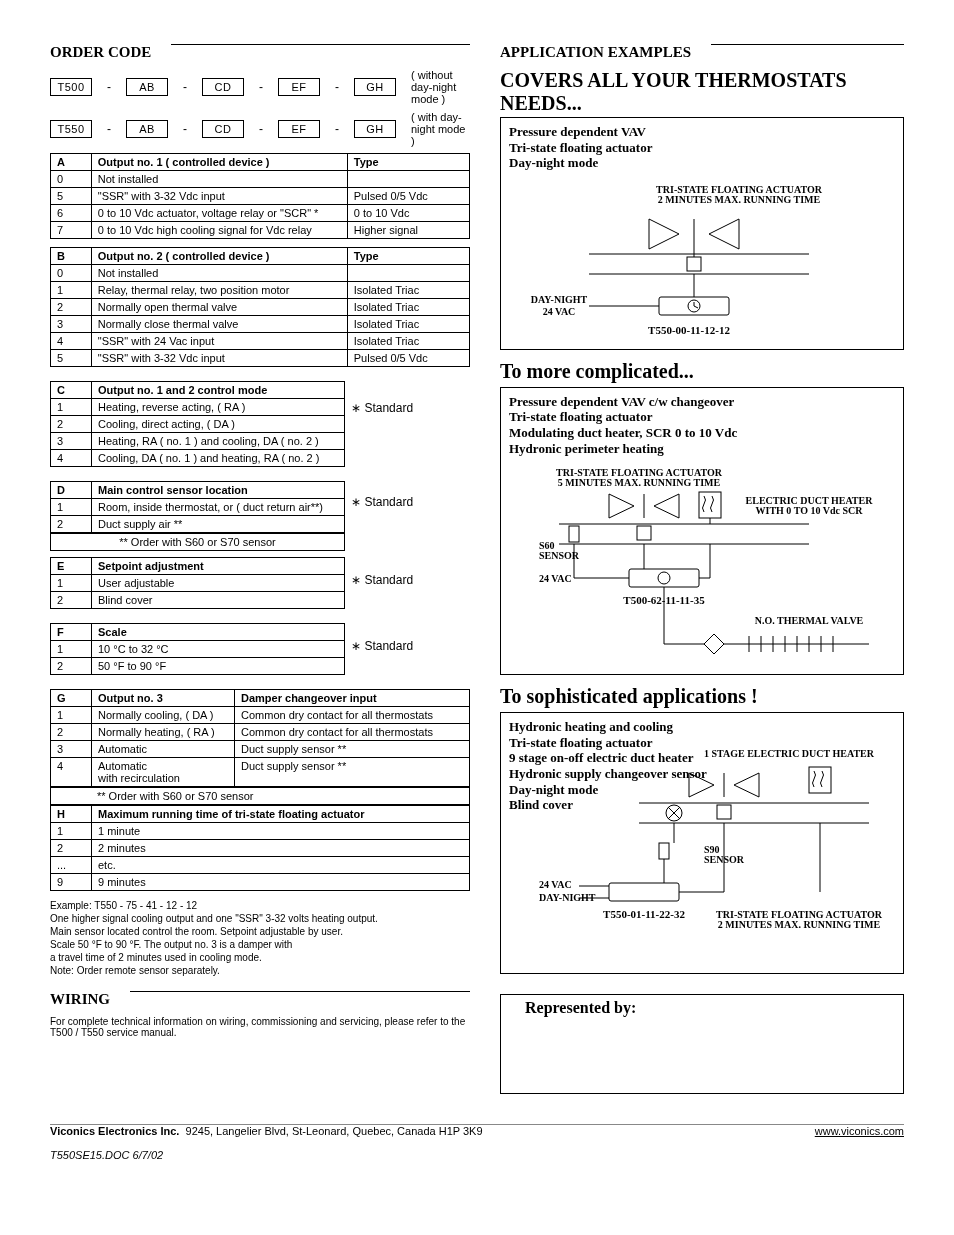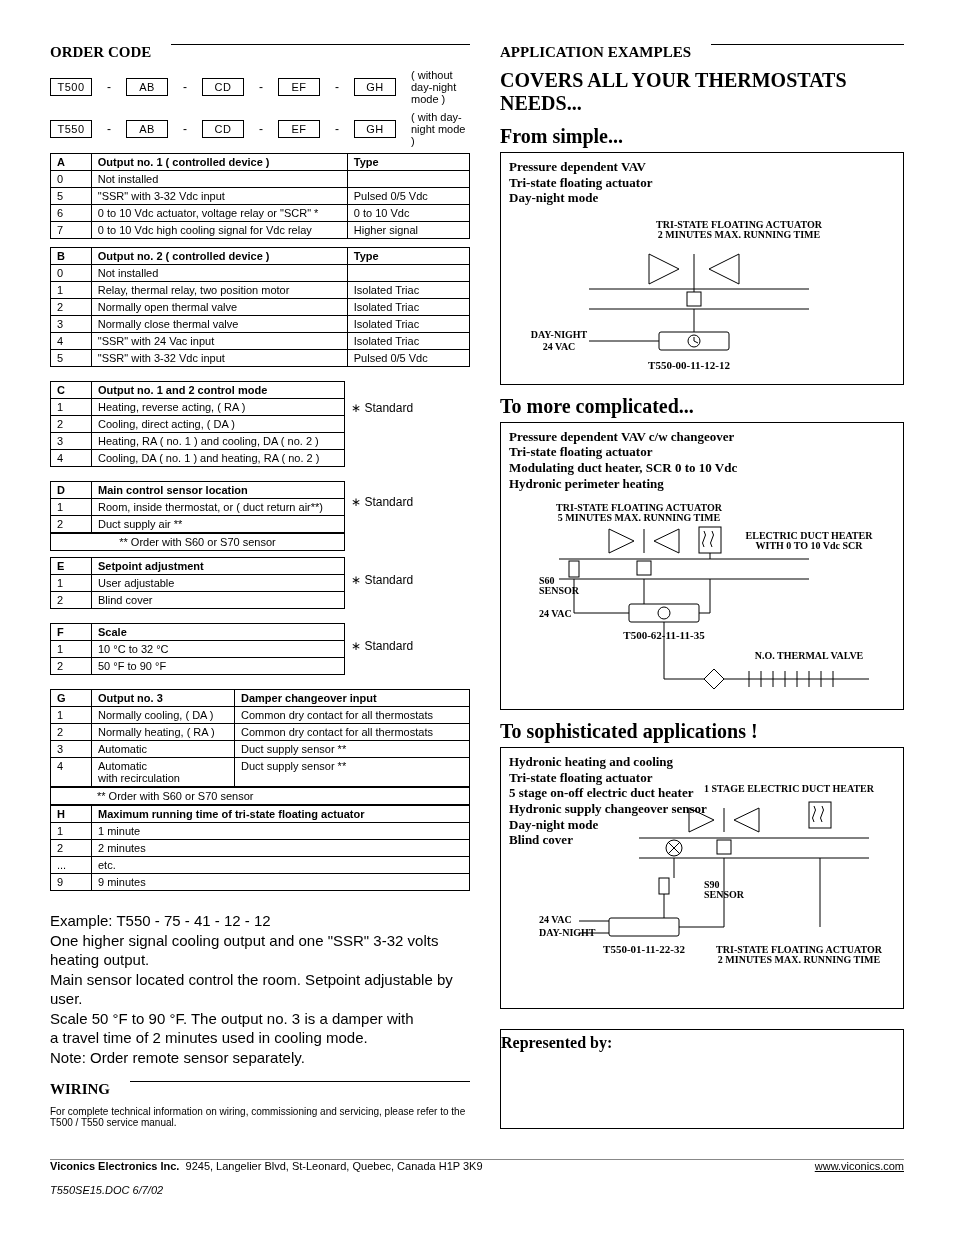--- a/index.html
+++ b/index.html
@@ -54,21 +54,21 @@
     padding: 2px 6px;
     text-align:left;
     vertical-align:top;
   }
   table.codes th { font-weight:bold; }
   .col-code { width:28px; text-align:center; }
   .col-type { width:110px; }
   .col-out  { width:245px; }
   .col-split-l { width:130px; }
 
-  .example { font-size:15px; margin-top:20px; line-height:1.3; }
+  .example { font-size:10px; margin-top:8px; line-height:1.3; }
 
   .h2 {
     font-family:"Times New Roman", serif;
     font-weight:bold;
     font-size:22px;
     margin: 6px 0 2px;
   }
   .h3 {
     font-family:"Times New Roman", serif;
     font-weight:bold;
@@ -88,21 +88,21 @@
     font-family:"Times New Roman", serif;
     font-weight:bold;
     font-size:10px;
   }
   .diag svg { display:block; }
   .diag-label { font-family:"Times New Roman",serif; font-weight:bold; font-size:10px; }
 
   .repbox {
     border:1.5px solid #000;
     height:90px;
-    padding:4px 0;
+    padding:4px 24px;
     font-family:"Times New Roman", serif;
     font-weight:bold;
     font-size:16px;
     margin-top:20px;
   }
 
   .footer {
     margin-top:30px;
     border-top:1px solid #888;
     font-size:11px;
@@ -407,21 +407,20 @@
     <div style="font-family:Liberation Sans, sans-serif;font-size:10px;">For complete technical information on wiring, commissioning and servicing, please refer to the T500 / T550 service manual.</div>
   </div>
 
   <div class="col-right">
     <div class="sec-head">
       <span>APPLICATION EXAMPLES</span>
       <span class="line"></span>
     </div>
     <div class="h2" style="font-size:20px">COVERS ALL YOUR THERMOSTATS NEEDS...</div>
 
-    <div class="h3">From simple...</div>
     <div class="appbox">
       <div>Pressure dependent VAV</div>
       <div>Tri-state floating actuator</div>
       <div>Day-night mode</div>
       <div class="diag">
         <svg width="360" height="160" viewBox="0 0 360 160">
           <text x="230" y="14" text-anchor="middle" class="diag-label" style="white-space:pre"><tspan x="230" dy="0">TRI-STATE FLOATING ACTUATOR</tspan><tspan x="230" dy="10">2 MINUTES MAX. RUNNING TIME</tspan></text>
 
           <polygon points="140,40 170,55 140,70" fill="none" stroke="#000"></polygon>
           <polygon points="230,40 200,55 230,70" fill="none" stroke="#000"></polygon>
@@ -497,21 +496,21 @@
               <line x1="324" y1="172" x2="324" y2="188"></line>
           </g>
         </svg>
       </div>
     </div>
 
     <div class="h3">To sophisticated applications !</div>
     <div class="appbox">
       <div>Hydronic heating and cooling</div>
       <div>Tri-state floating actuator</div>
-      <div>5 stage on-off electric duct heater</div>
+      <div>9 stage on-off electric duct heater</div>
       <div>Hydronic supply changeover sensor</div>
       <div>Day-night mode</div>
       <div>Blind cover</div>
       <div class="diag" style="margin-top:-70px">
         <svg width="380" height="220" viewBox="0 0 380 220">
           <text x="280" y="14" text-anchor="middle" class="diag-label">1 STAGE ELECTRIC DUCT HEATER</text>
 
           <rect x="300" y="24" width="22" height="26" fill="#fff" stroke="#000"></rect>
           <path d="M305 28 q3 4 0 8 q-3 4 0 8 M313 28 q3 4 0 8 q-3 4 0 8" fill="none" stroke="#000"></path>
 

